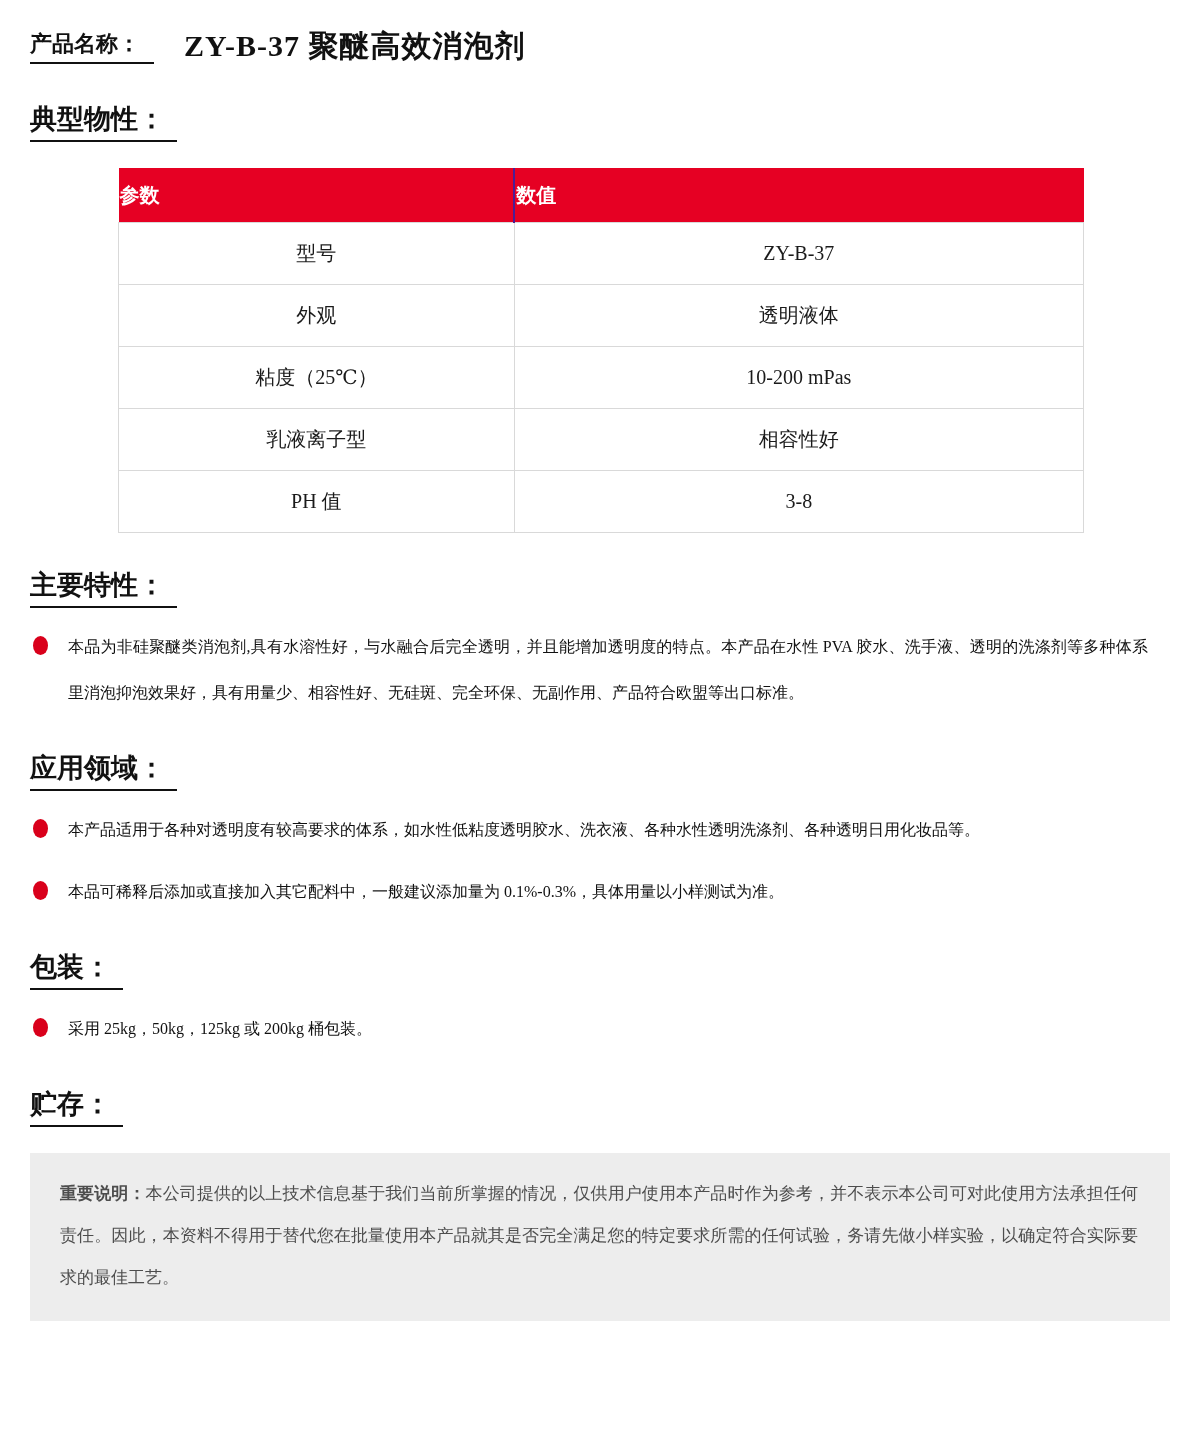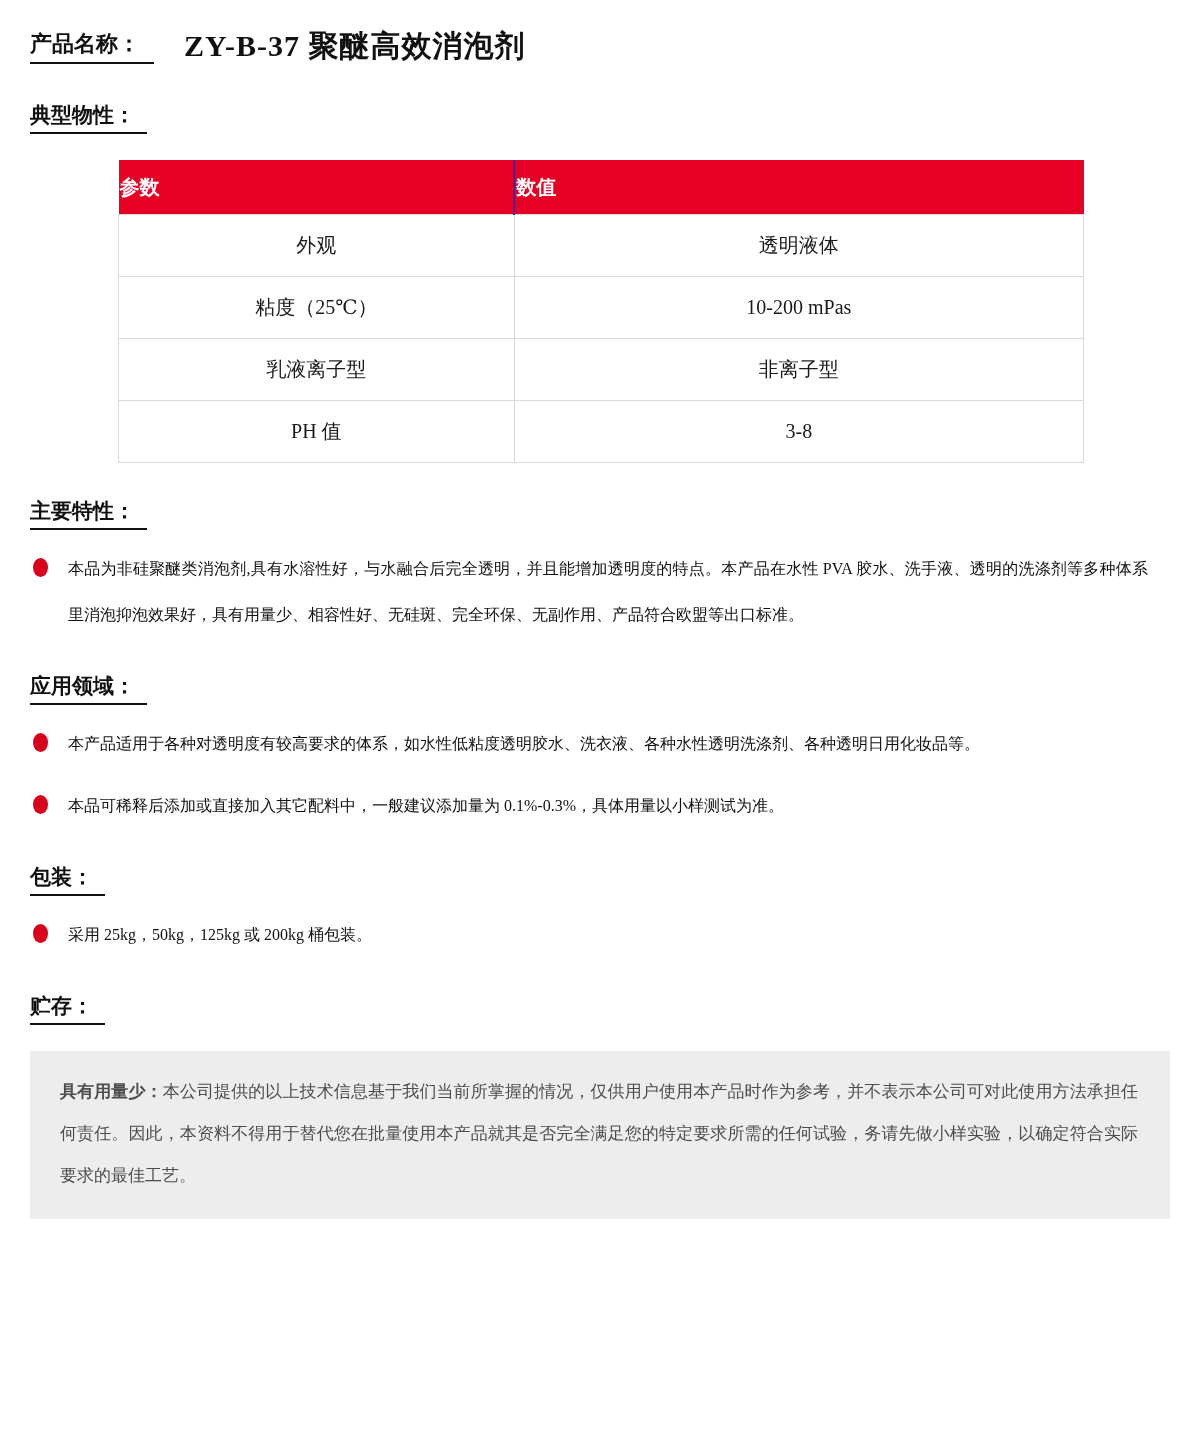--- a/index.html
+++ b/index.html
@@ -35,21 +35,21 @@
     font-size: 30px;
     font-weight: bold;
     margin-left: 30px;
     letter-spacing: 1px;
     white-space: nowrap;
   }
   
   .heading-wrap { margin-top: 34px; }
   .section-heading {
     display: inline-block;
-    font-size: 21px;
+    font-size: 27px;
     font-weight: bold;
     border-bottom: 2px solid #111111;
     padding: 0 12px 3px 0;
   }
   
   .props-table {
     border-collapse: collapse;
     table-layout: fixed;
     width: 966px;
     margin: 26px 0 0 88px;
@@ -127,30 +127,34 @@
         <col class="c2">
       </colgroup>
     <thead>
       <tr>
         <th>参数</th>
         <th>数值</th>
       </tr>
     </thead>
     <tbody>
       <tr>
+        <td>型号</td>
+        <td>ZY-B-37</td>
+      </tr>
+      <tr>
         <td>外观</td>
         <td>透明液体</td>
       </tr>
       <tr>
         <td>粘度（25℃）</td>
         <td>10-200 mPas</td>
       </tr>
       <tr>
         <td>乳液离子型</td>
-        <td>非离子型</td>
+        <td>相容性好</td>
       </tr>
       <tr>
         <td>PH 值</td>
         <td>3-8</td>
       </tr>
     </tbody>
   </table>
 
   <div class="heading-wrap">
     <span class="section-heading">主要特性：</span>
@@ -181,14 +185,14 @@
     <span class="bullet-text">采用 25kg，50kg，125kg 或 200kg 桶包装。</span>
   </div>
 
   <div class="heading-wrap">
     <span class="section-heading">贮存：</span>
   </div>
 
 </div>
 
 <div class="note-box">
-  <span class="note-label">具有用量少：</span><span>本公司提供的以上技术信息基于我们当前所掌握的情况，仅供用户使用本产品时作为参考，并不表示本公司可对此使用方法承担任何责任。因此，本资料不得用于替代您在批量使用本产品就其是否完全满足您的特定要求所需的任何试验，务请先做小样实验，以确定符合实际要求的最佳工艺。</span>
+  <span class="note-label">重要说明：</span><span>本公司提供的以上技术信息基于我们当前所掌握的情况，仅供用户使用本产品时作为参考，并不表示本公司可对此使用方法承担任何责任。因此，本资料不得用于替代您在批量使用本产品就其是否完全满足您的特定要求所需的任何试验，务请先做小样实验，以确定符合实际要求的最佳工艺。</span>
 </div>
 
 </body></html>

